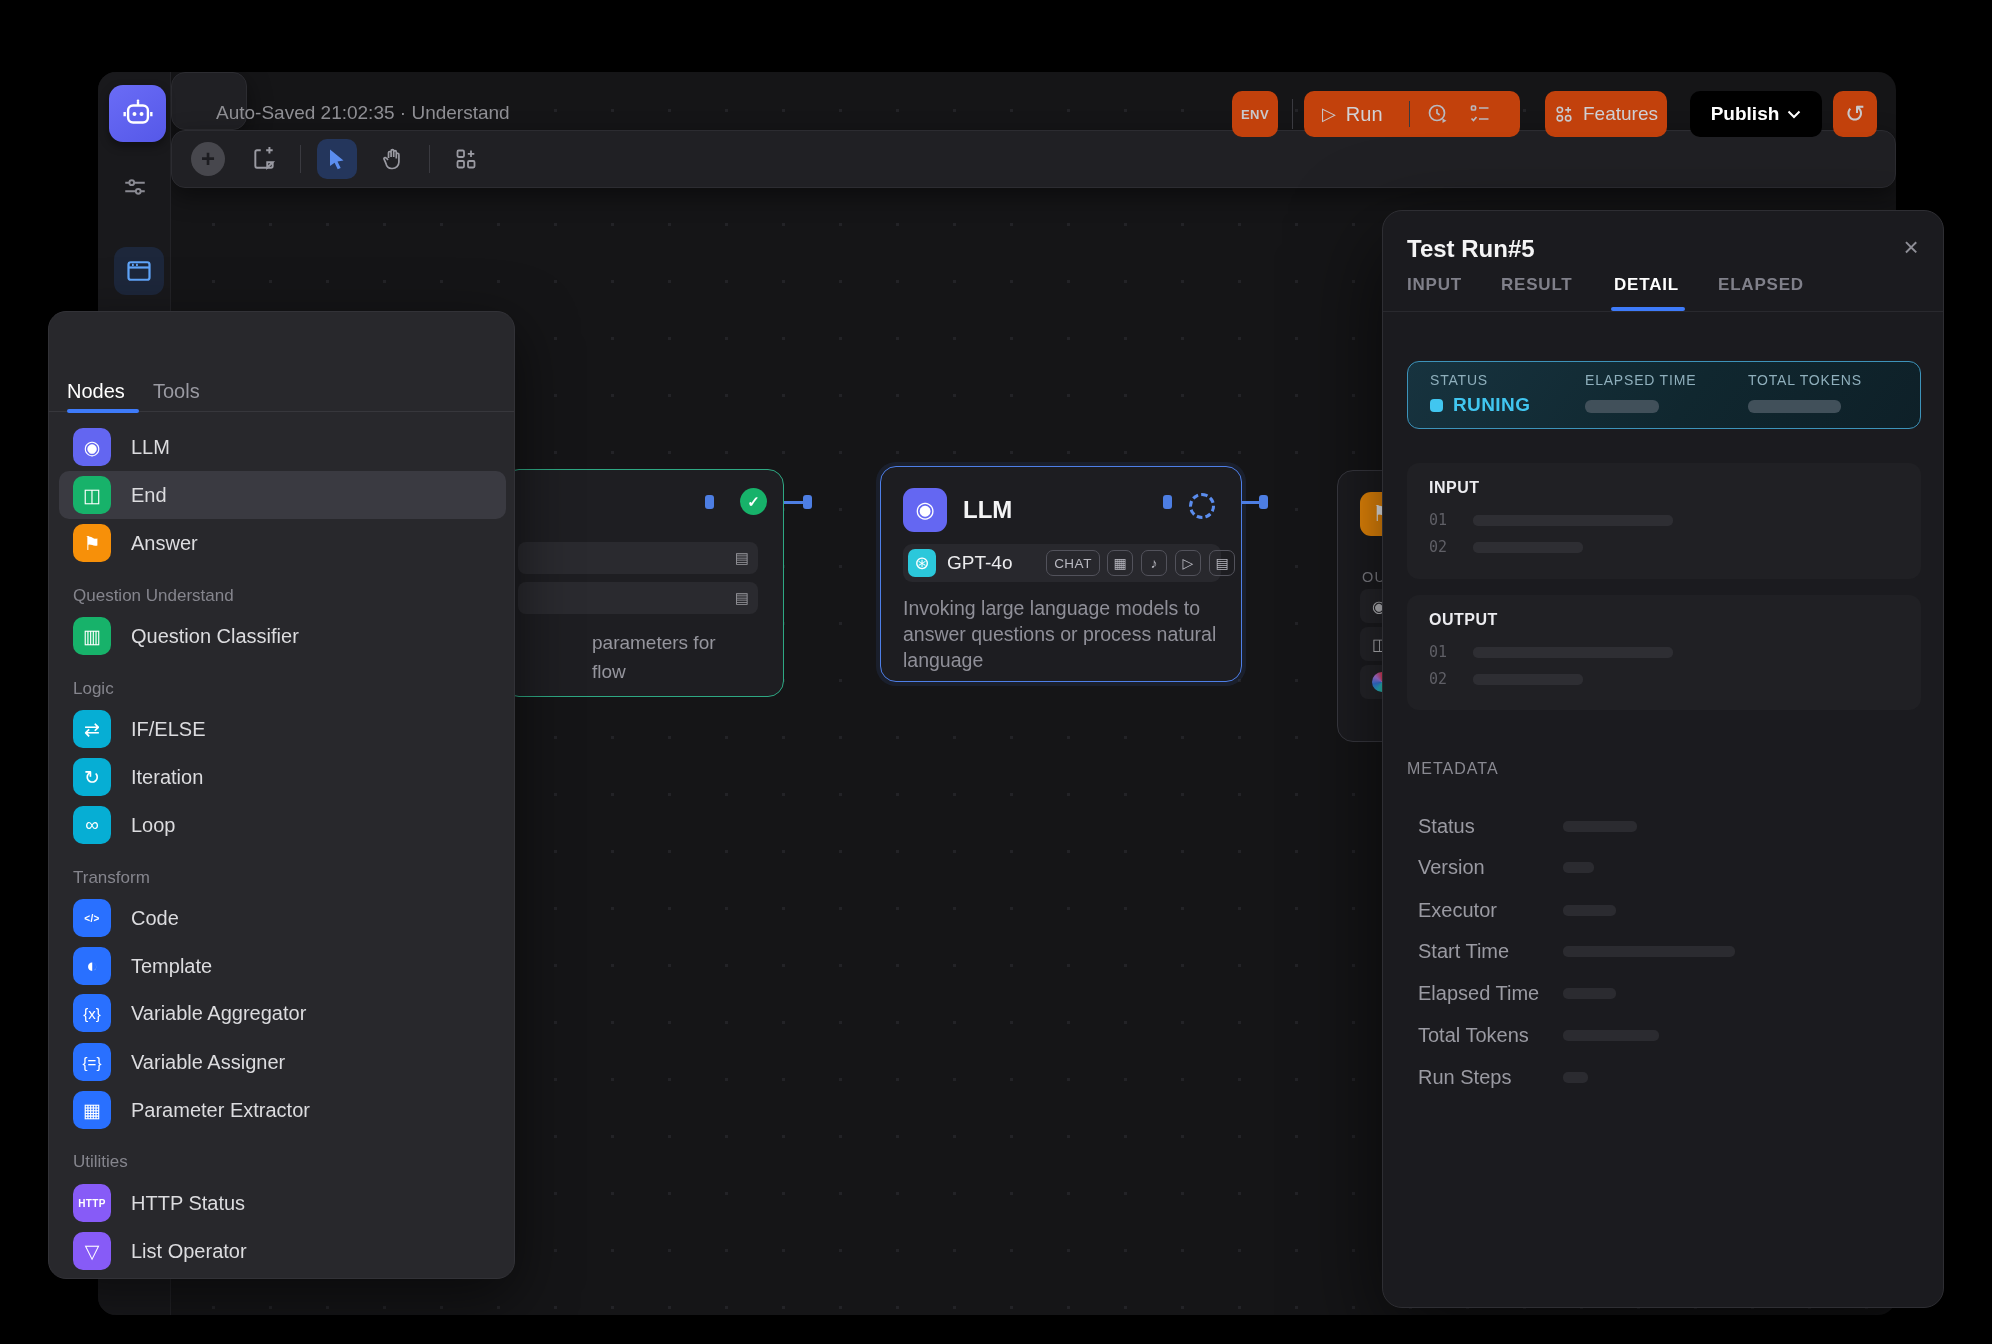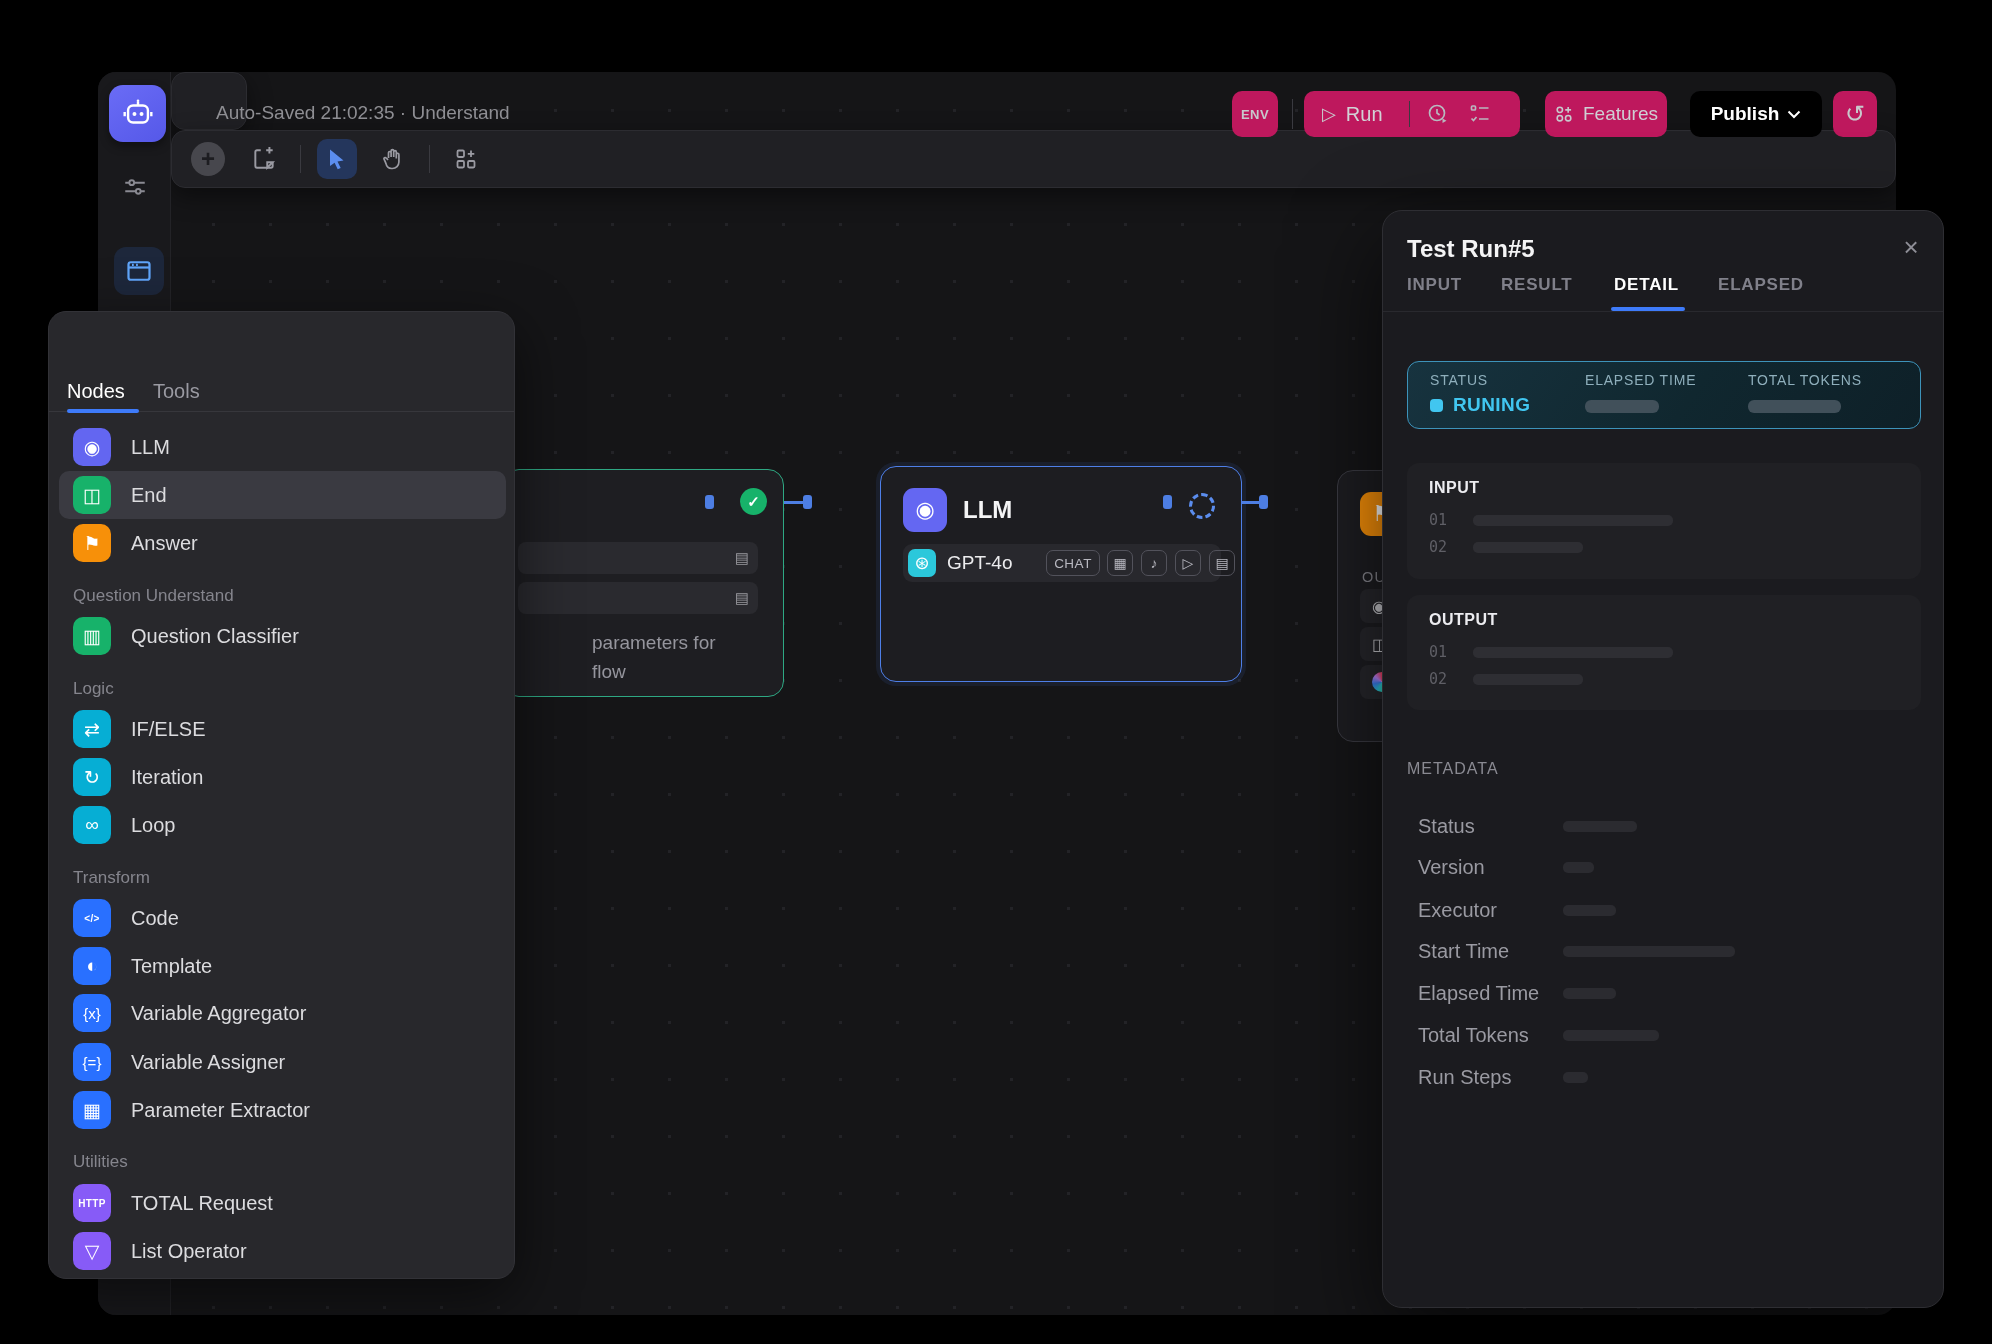--- a/index.html
+++ b/index.html
@@ -13,21 +13,21 @@
     background-size:57px 57px;background-position:14px 10px}
   .rail{left:0;top:0;width:73px;height:1243px;background:#19191c;border-right:1px solid #232327}
   .appicon{left:11px;top:13px;width:57px;height:57px;border-radius:14px;
     background:linear-gradient(145deg,#6a6cf6,#5558e8);display:flex;align-items:center;justify-content:center;
     box-shadow:0 4px 10px rgba(0,0,0,.4)}
   .railicon{color:#8a8a92;display:flex;align-items:center;justify-content:center}
   .railcard{left:16px;top:175px;width:50px;height:48px;border-radius:12px;background:rgba(59,130,246,.14);
     display:flex;align-items:center;justify-content:center;color:#60a5fa}
   
   .autosave{left:118px;top:30px;font-size:19px;color:#8e8e93}
-  .btn{height:46px;border-radius:10px;background:#be185d;display:flex;align-items:center;justify-content:center;color:#cfcfd4}
+  .btn{height:46px;border-radius:10px;background:#c2410c;display:flex;align-items:center;justify-content:center;color:#cfcfd4}
   .envbtn{left:1134px;top:19px;width:46px;font-size:13px;font-weight:bold;letter-spacing:.5px;color:#c8c8cc;
     border:none;outline:2px solid transparent}
   .vdiv{width:1px;background:#3a3a40}
   .rungroup{left:1206px;top:19px;width:216px;padding:0 18px;justify-content:flex-start;gap:10px}
   .runlabel{font-size:20px;color:#d2d2d6}
   .features{left:1447px;top:19px;width:122px;gap:9px;font-size:19px}
   .publish{left:1592px;top:19px;width:132px;gap:8px;font-size:19px;font-weight:600;color:#fff}
   .history{left:1735px;top:19px;width:44px;font-size:24px;color:#c8c8cc}
   
   .node{background:#1d1d21;border-radius:16px;position:absolute}
@@ -152,20 +152,21 @@
       <div class="spinner"></div>
       <div class="chip">
         <span class="openai">⊛</span>
         <span class="model">GPT-4o</span>
         <span class="modebadge">CHAT</span>
         <span class="capbadge" style="left:204px">▦</span>
         <span class="capbadge" style="left:238px">♪</span>
         <span class="capbadge" style="left:272px">▷</span>
         <span class="capbadge" style="left:306px">▤</span>
       </div>
+      <div class="ndesc">Invoking large language models to answer questions or process natural language</div>
     </div>
 
     <div class="node end-node">
       <div class="nhead">
         <span class="nicon-lg" style="background:#f79009">⚑</span>
         <span class="ntitle">END</span>
       </div>
       <div class="sectlabel">OUTPUT VARIA</div>
       <div class="vrow" style="top:118px">
         <span style="font-size:16px;color:#c9c9ce">◉</span>
@@ -360,21 +361,21 @@
     <span class="nlabel">Variable Assigner</span>
   </div>
   <div class="nrow" style="top:774px">
     <span class="nicon" style="background: rgb(41, 112, 255);">▦</span>
     <span class="nlabel">Parameter Extractor</span>
   </div>
 
   <div class="nheader" style="top:840px">Utilities</div>
   <div class="nrow" style="top:867px">
     <span class="nicon small-text" style="background: rgb(135, 91, 247);">HTTP</span>
-    <span class="nlabel">TOTAL Request</span>
+    <span class="nlabel">HTTP Status</span>
   </div>
   <div class="nrow" style="top:915px">
     <span class="nicon" style="background: rgb(135, 91, 247);">▽</span>
     <span class="nlabel">List Operator</span>
   </div>
 </div>
 
 <div class="abs rpanel">
   <div class="rtitle">Test Run#5</div>
   <div class="rclose">

